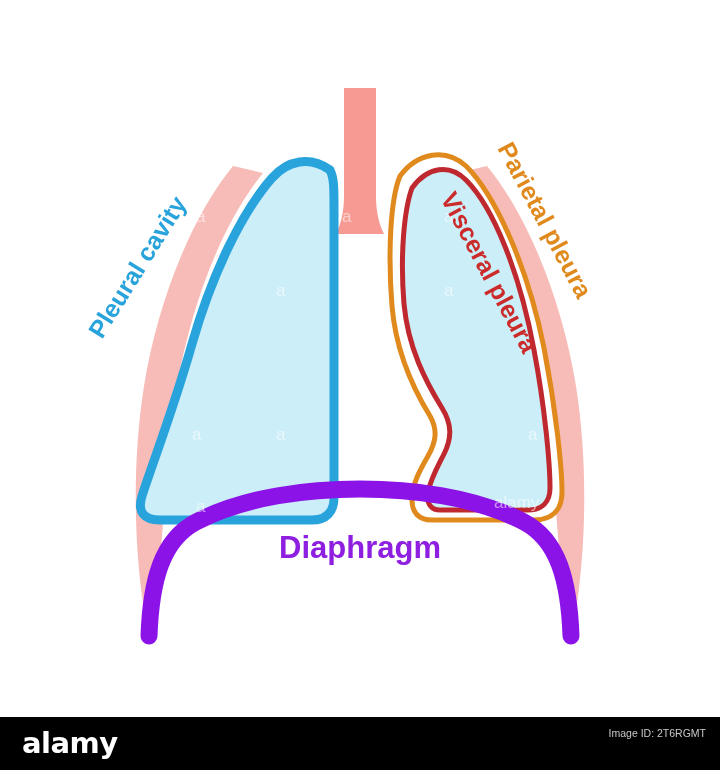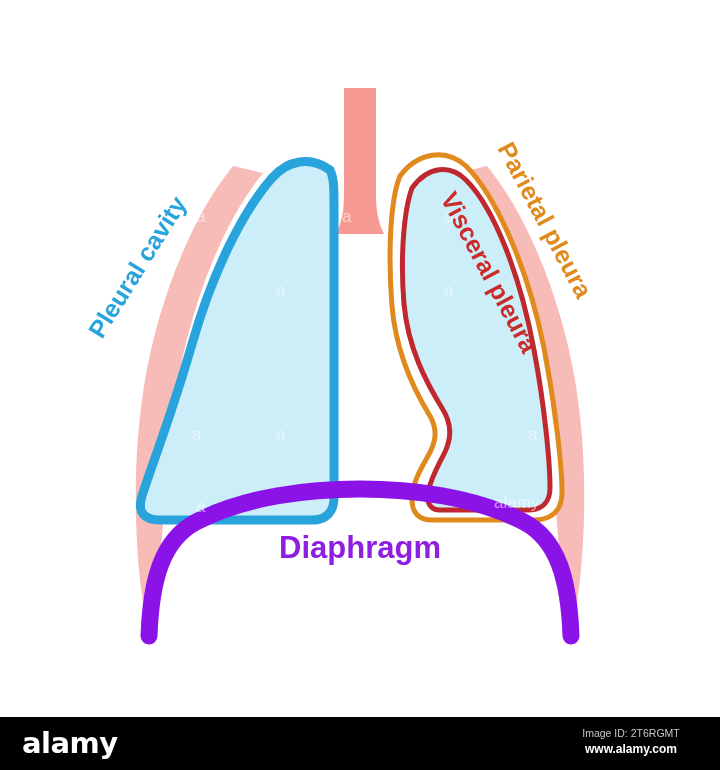--- a/index.html
+++ b/index.html
@@ -55,21 +55,21 @@
     font-weight: bold;
     font-size: 29px;
     letter-spacing: -0.5px;
     color: #ffffff;
     line-height: 1;
   }
   #wm-right {
     position: absolute;
     right: 14px;
     top: 9px;
-    text-align: center;
+    text-align: right;
     width: 150px;
     margin-left: 12px;
   }
   #wm-imageid {
     font-family: "Liberation Sans", sans-serif;
     font-size: 10.5px;
     color: #c9c9c9;
     line-height: 1.45;
     white-space: nowrap;
   }
@@ -196,17 +196,16 @@
         <text class="lbl" x="360" y="558" font-size="31" fill="#8e1fe0" text-anchor="middle">Diaphragm</text>
       </g>
 
     </svg>
   </div>
 
   <div id="watermark-bar">
     <div id="alamy-logo">alamy</div>
     <div id="wm-right">
       <div id="wm-imageid">Image ID: 2T6RGMT</div>
-      <div id="wm-url">www.alamy.com</div>
     </div>
   </div>
 
 </div>
 
 </body></html>

